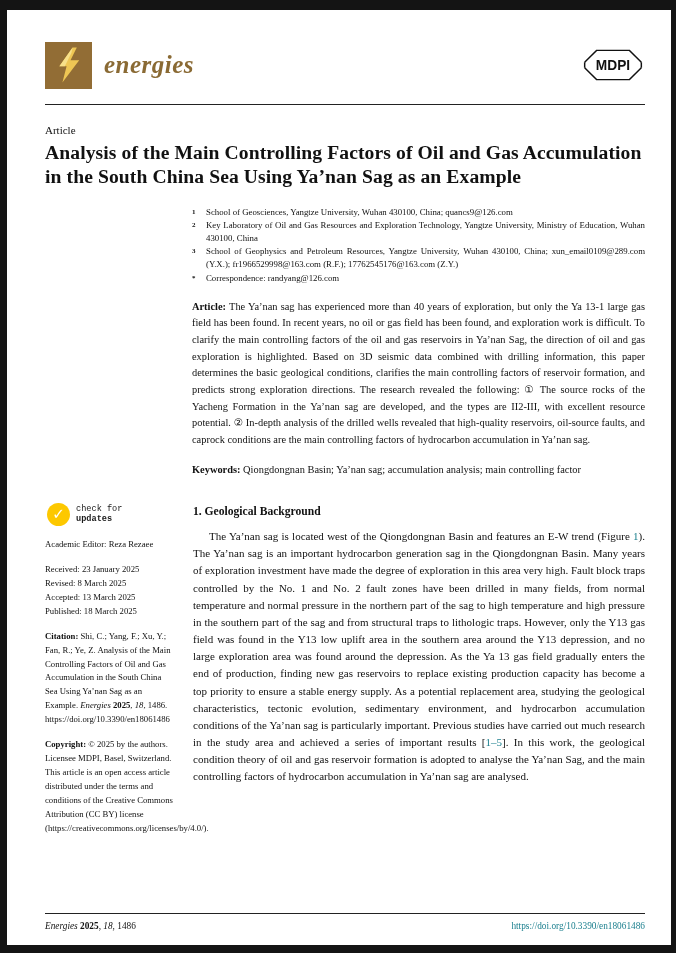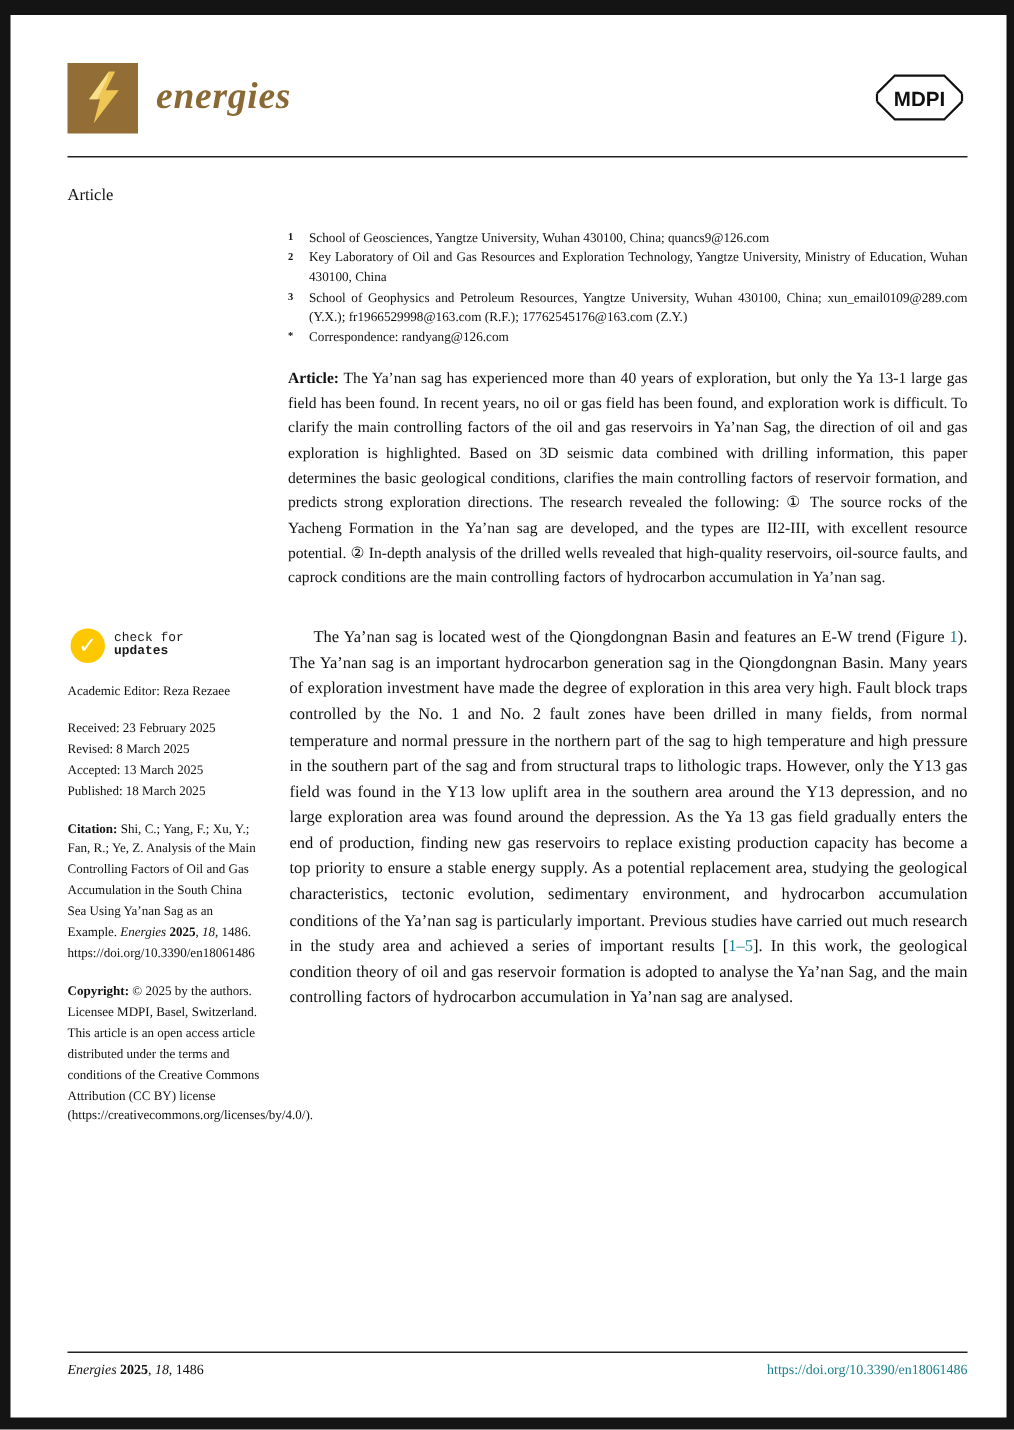--- a/index.html
+++ b/index.html
@@ -48,21 +48,21 @@
   .badge-circle{width:23px;height:23px;border-radius:50%;background:#fdc800;display:flex;align-items:center;justify-content:center;}
   .badge-check{color:#fff;font-size:15px;font-weight:bold;font-family:"DejaVu Sans",sans-serif;line-height:1;}
   .badge-text{font-family:Liberation Mono, monospace;font-size:8.6px;line-height:1.15;color:#1a1a1a;}
   .badge-text .b2{font-weight:bold;}
   .side-group{margin-bottom:11px;}
   .side p{margin:0;}
   .sec-head{font-size:11.6px;font-weight:bold;margin:4px 0 10px 0;}
   .body-par{font-size:11px;line-height:1.56;text-align:justify;text-indent:16px;margin:0;}
   .tlink{color:#1d808f;}
   
-  .footer{margin-top:auto;padding-bottom:26px;}
+  .footer{margin-top:auto;padding-bottom:14px;}
   .foot-rule{border:none;border-top:1.5px solid #222;margin:0 0 7px 0;}
   .foot-row{display:flex;justify-content:space-between;font-size:9.3px;}
 </style>
 </head>
 <body>
 
 <div class="page">
 
   <div class="hdr">
     <div class="brand">
@@ -78,20 +78,21 @@
       <polyline points="4,17 17,4 53,4 66,17" fill="none" stroke="#111" stroke-width="1.6"></polyline>
       <polyline points="4,23 17,36 53,36 66,23" fill="none" stroke="#111" stroke-width="1.6"></polyline>
       <line x1="4" y1="17" x2="4" y2="23" stroke="#111" stroke-width="1.6"></line>
       <line x1="66" y1="17" x2="66" y2="23" stroke="#111" stroke-width="1.6"></line>
       <text x="35" y="26" text-anchor="middle" font-family="Liberation Sans, DejaVu Sans, sans-serif" font-size="15" font-weight="bold" fill="#111">MDPI</text>
     </svg>
   </div>
   <hr class="hdr-rule">
 
   <div class="article-type">Article</div>
+  <div class="title">Analysis of the Main Controlling Factors of Oil and Gas Accumulation in the South China Sea Using Ya’nan Sag as an Example</div>
 
   <div class="meta">
     <div class="aff" id="affiliations">
         <div class="aff-row">
           <span class="aff-mark">1</span>
           <span class="aff-text">School of Geosciences, Yangtze University, Wuhan 430100, China; quancs9@126.com</span>
         </div>
         <div class="aff-row">
           <span class="aff-mark">2</span>
           <span class="aff-text">Key Laboratory of Oil and Gas Resources and Exploration Technology, Yangtze University, Ministry of Education, Wuhan 430100, China</span>
@@ -102,44 +103,49 @@
         </div>
         <div class="aff-row">
           <span class="aff-mark">*</span>
           <span class="aff-text">Correspondence: randyang@126.com</span>
         </div>
       </div>
     <div class="abstract">
       <b>Article:</b>
       <span>The Ya’nan sag has experienced more than 40 years of exploration, but only the Ya 13-1 large gas field has been found. In recent years, no oil or gas field has been found, and exploration work is difficult. To clarify the main controlling factors of the oil and gas reservoirs in Ya’nan Sag, the direction of oil and gas exploration is highlighted. Based on 3D seismic data combined with drilling information, this paper determines the basic geological conditions, clarifies the main controlling factors of reservoir formation, and predicts strong exploration directions. The research revealed the following: ① The source rocks of the Yacheng Formation in the Ya’nan sag are developed, and the types are II2-III, with excellent resource potential. ② In-depth analysis of the drilled wells revealed that high-quality reservoirs, oil-source faults, and caprock conditions are the main controlling factors of hydrocarbon accumulation in Ya’nan sag.</span>
     </div>
+    <div class="kw">
+      <b>Keywords:</b>
+      <span>Qiongdongnan Basin; Ya’nan sag; accumulation analysis; main controlling factor</span>
+    </div>
   </div>
 
   <div class="cols">
     <div class="side">
       <div class="badge">
         <div class="badge-circle">
           <span class="badge-check">✓</span>
         </div>
         <div class="badge-text">
           <div>check for</div>
           <div class="b2">updates</div>
         </div>
       </div>
       <div class="side-group">Academic Editor: Reza Rezaee</div>
       <div class="side-group" id="dates">
-          <p>Received: 23 February 2025</p>
+          <p>Received: 23 January 2025</p>
           <p>Revised: 8 March 2025</p>
           <p>Accepted: 13 March 2025</p>
           <p>Published: 18 March 2025</p>
         </div>
       <div class="side-group"><span style="font-weight: bold;">Citation: </span><span>Shi, C.; Yang, F.; Xu, Y.; Fan, R.; Ye, Z. Analysis of the Main Controlling Factors of Oil and Gas Accumulation in the South China Sea Using Ya’nan Sag as an Example. </span><span style="font-style: italic;">Energies </span><span style="font-weight: bold;">2025</span><span>, </span><span style="font-style: italic;">18</span><span>, 1486. </span><span>https://doi.org/10.3390/en18061486</span></div>
       <div class="side-group"><span style="font-weight: bold;">Copyright: </span><span>© 2025 by the authors. Licensee MDPI, Basel, Switzerland. This article is an open access article distributed under the terms and conditions of the Creative Commons Attribution (CC BY) license (https://creativecommons.org/licenses/by/4.0/).</span></div>
     </div>
     <div class="main">
+      <div class="sec-head">1. Geological Background</div>
       <p class="body-par"><span>The Ya’nan sag is located west of the Qiongdongnan Basin and features an E-W trend (Figure </span><span class="tlink">1</span><span>). The Ya’nan sag is an important hydrocarbon generation sag in the Qiongdongnan Basin. Many years of exploration investment have made the degree of exploration in this area very high. Fault block traps controlled by the No. 1 and No. 2 fault zones have been drilled in many fields, from normal temperature and normal pressure in the northern part of the sag to high temperature and high pressure in the southern part of the sag and from structural traps to lithologic traps. However, only the Y13 gas field was found in the Y13 low uplift area in the southern area around the Y13 depression, and no large exploration area was found around the depression. As the Ya 13 gas field gradually enters the end of production, finding new gas reservoirs to replace existing production capacity has become a top priority to ensure a stable energy supply. As a potential replacement area, studying the geological characteristics, tectonic evolution, sedimentary environment, and hydrocarbon accumulation conditions of the Ya’nan sag is particularly important. Previous studies have carried out much research in the study area and achieved a series of important results [</span><span class="tlink">1–5</span><span>]. In this work, the geological condition theory of oil and gas reservoir formation is adopted to analyse the Ya’nan Sag, and the main controlling factors of hydrocarbon accumulation in Ya’nan sag are analysed.</span></p>
     </div>
   </div>
 
   <div class="footer">
     <hr class="foot-rule">
     <div class="foot-row">
       <span><span style="font-style: italic;">Energies </span><span style="font-weight: bold;">2025</span><span>, </span><span style="font-style: italic;">18</span><span>, 1486</span></span>
       <span class="tlink">https://doi.org/10.3390/en18061486</span>
     </div>

